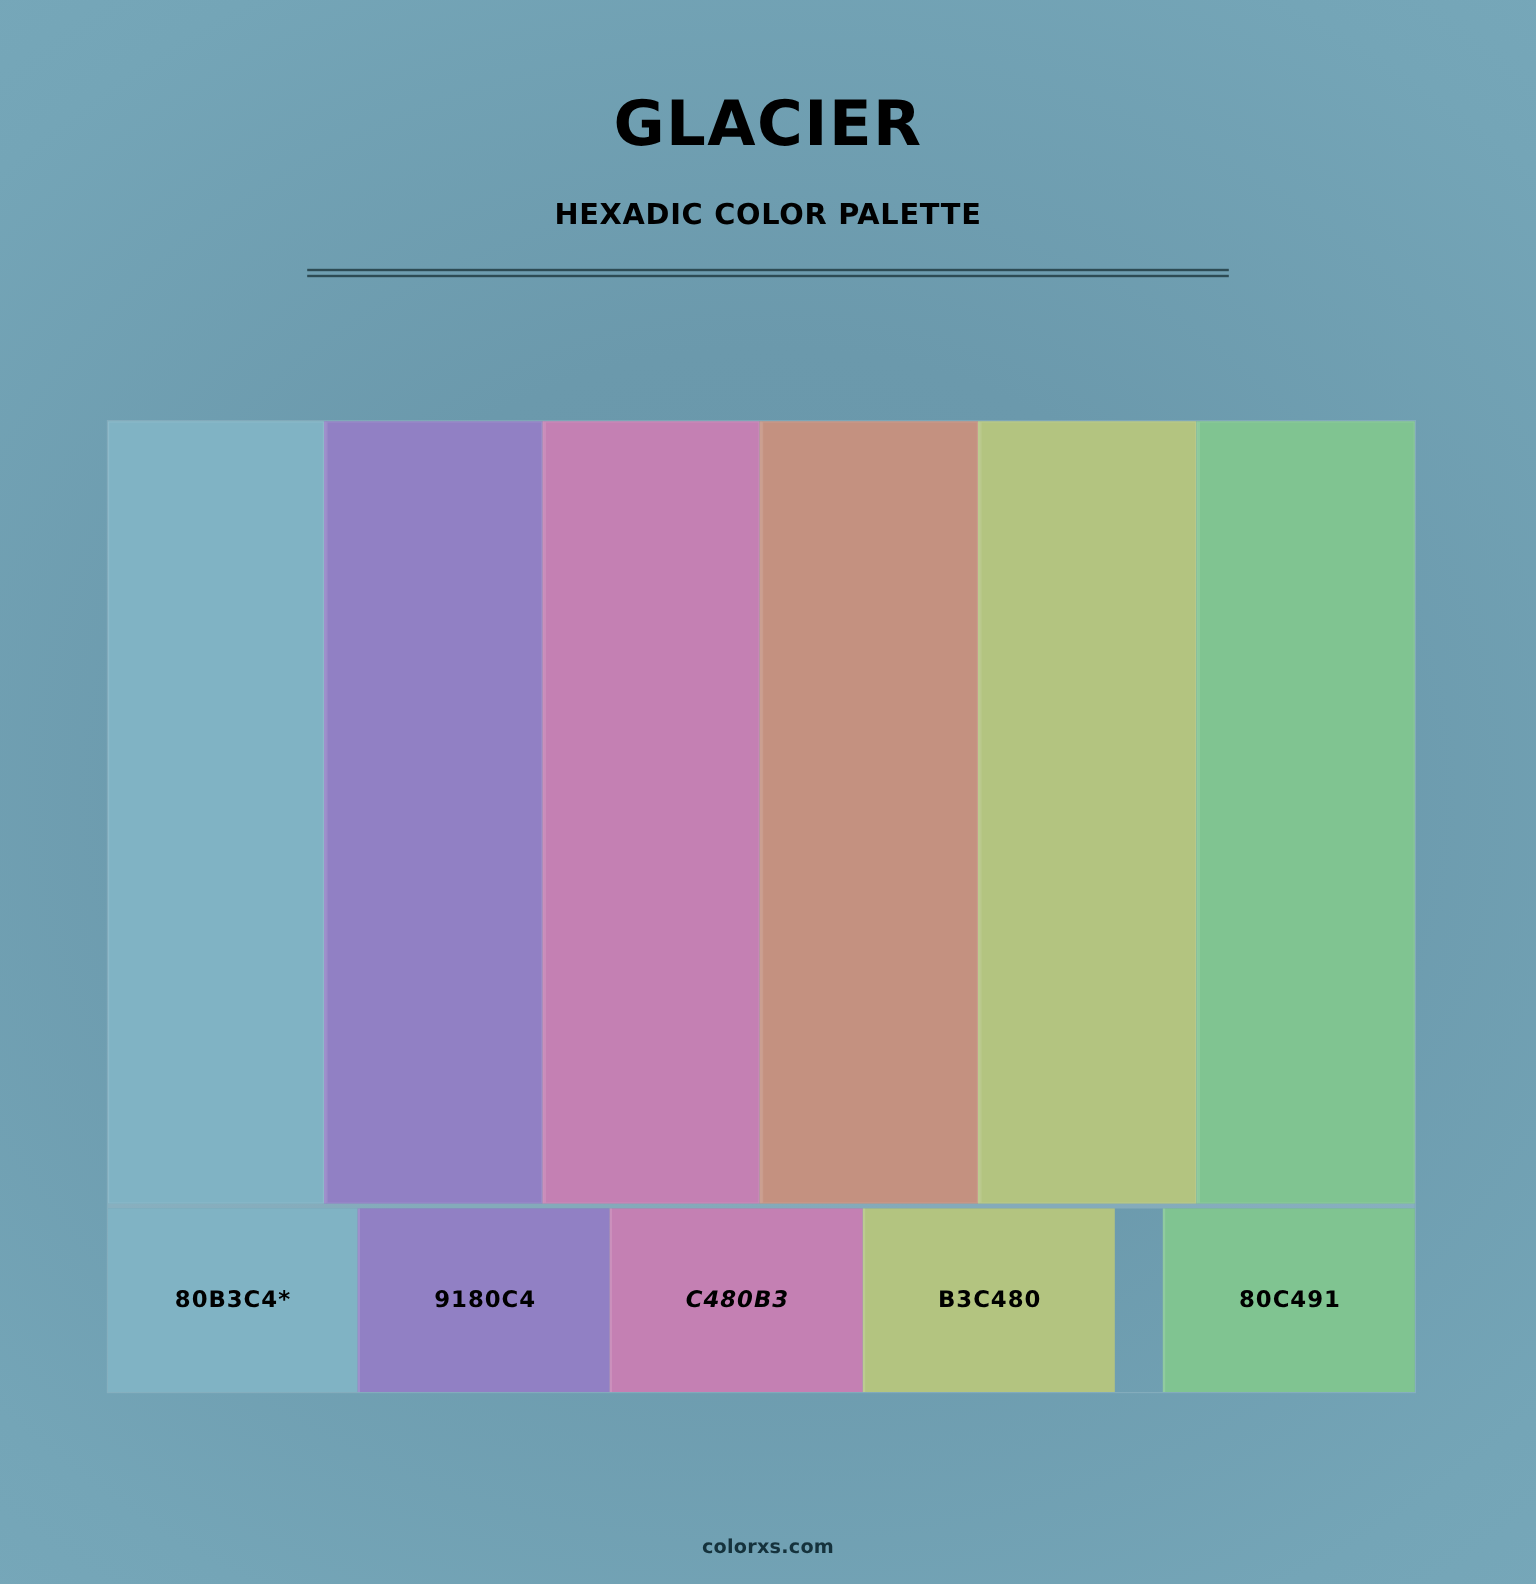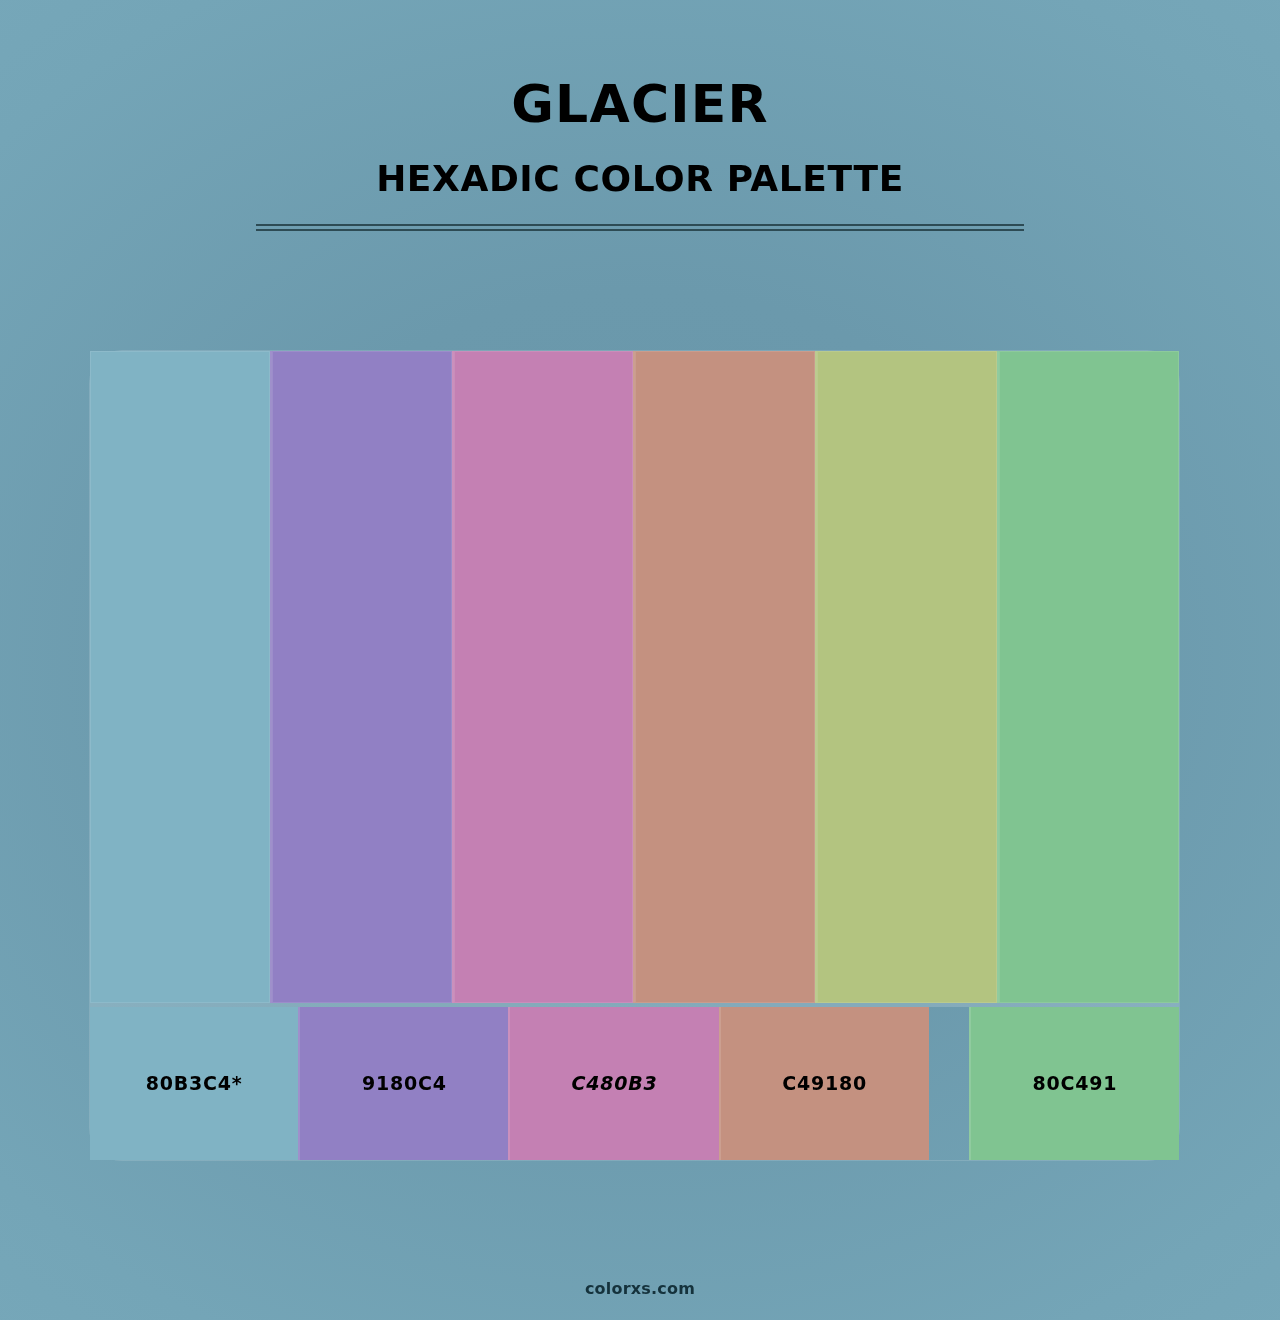--- a/index.html
+++ b/index.html
@@ -33,21 +33,21 @@
     padding-top: 74px;
     font-size: 52px;
     line-height: 60px;
     font-weight: 700;
     letter-spacing: 1.2px;
     color: #000000;
   }
   .subtitle {
     margin: 0;
     padding-top: 25px;
-    font-size: 36px;
+    font-size: 24px;
     line-height: 40px;
     font-weight: 600;
     letter-spacing: 0.6px;
     color: #000000;
   }
   .divider {
     margin: 25px auto 0 auto;
     width: 768px;
     height: 7px;
     position: relative;
@@ -65,21 +65,20 @@
   
   .palette {
     position: absolute;
     left: 90px;
     top: 351px;
     width: 1089px;
     height: 809px;
     display: flex;
     flex-direction: column;
     box-shadow: 0 0 0 1px rgba(255,255,255,0.14);
-    border-radius: 32px;
   }
   .swatch-row {
     display: flex;
     width: 100%;
   }
   .swatch-row.blocks {
     height: 655px;
   }
   .swatch-row.labels {
     height: 154px;
@@ -155,22 +154,22 @@
     <div class="swatch-row labels">
       <div class="label-cell" style="background-color: rgb(128, 179, 196);">
         <span class="hex-label">80B3C4*</span>
       </div>
       <div class="label-cell" style="background-color: rgb(145, 128, 196);">
         <span class="hex-label">9180C4</span>
       </div>
       <div class="label-cell" style="background-color: rgb(196, 128, 179); font-style: italic;">
         <span class="hex-label">C480B3</span>
       </div>
-      <div class="label-cell" style="background-color: rgb(196, 145, 128);">
-        <span class="hex-label">C49180</span>
+      <div class="label-cell" style="background-color: rgb(179, 196, 128);">
+        <span class="hex-label">B3C480</span>
       </div>
       <div class="label-cell" style="background-color: rgb(128, 196, 145); margin-left: 40px;">
         <span class="hex-label">80C491</span>
       </div>
     </div>
 
   </div>
 
   <div class="footer">
     <span class="footer-text">colorxs.com</span>

